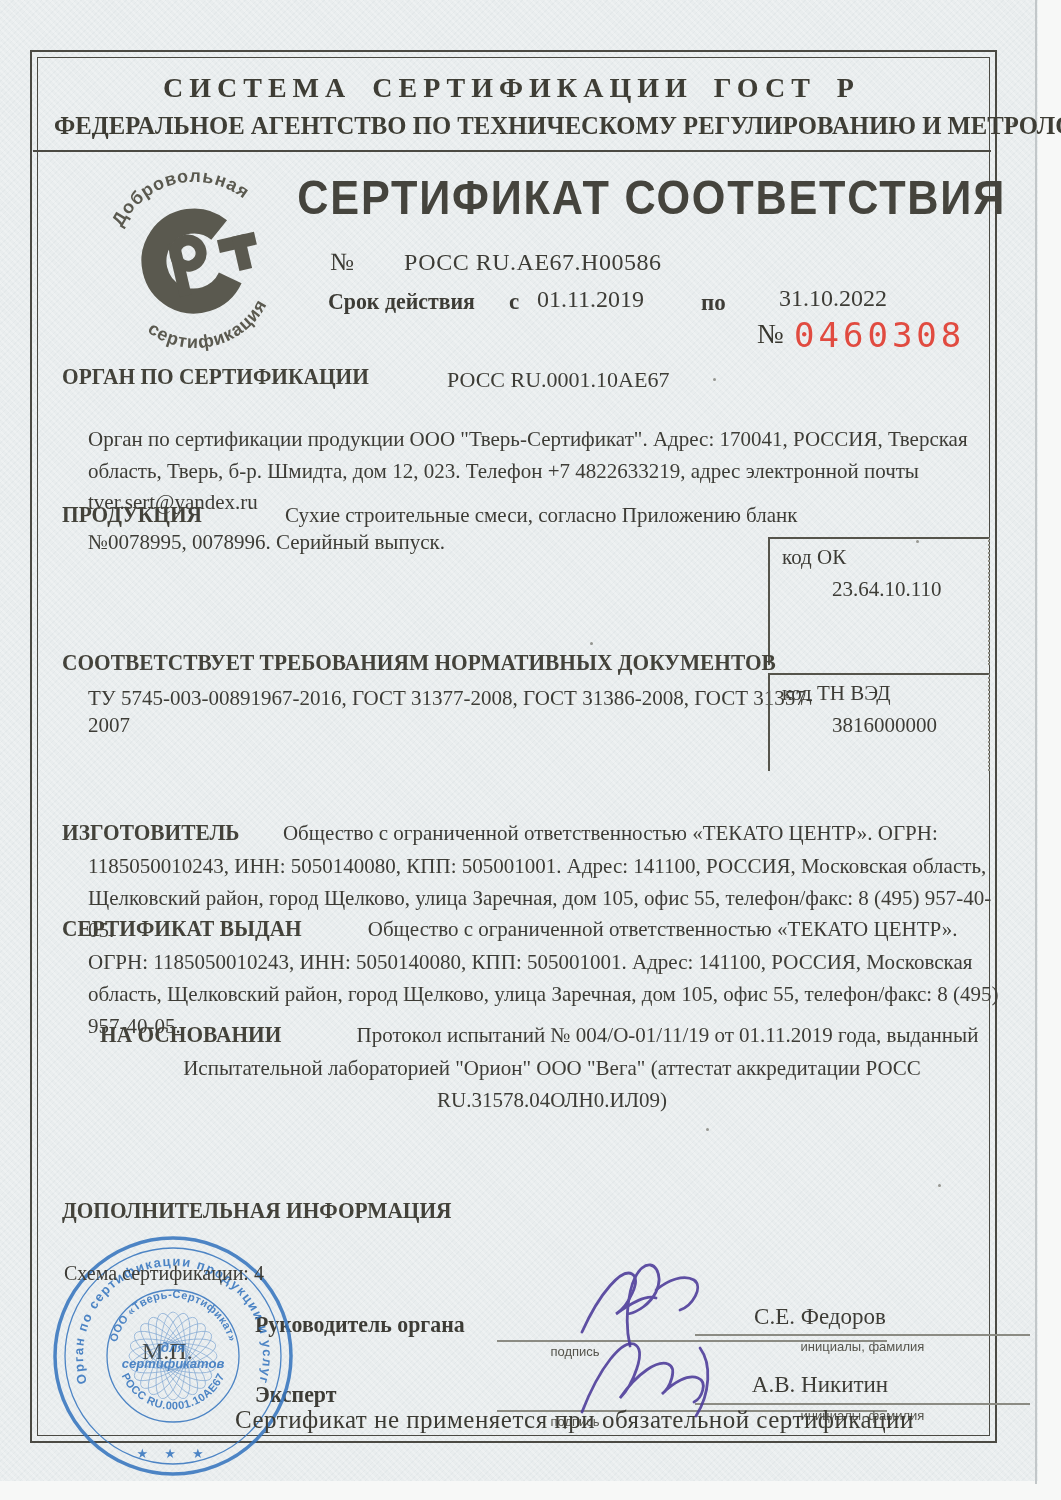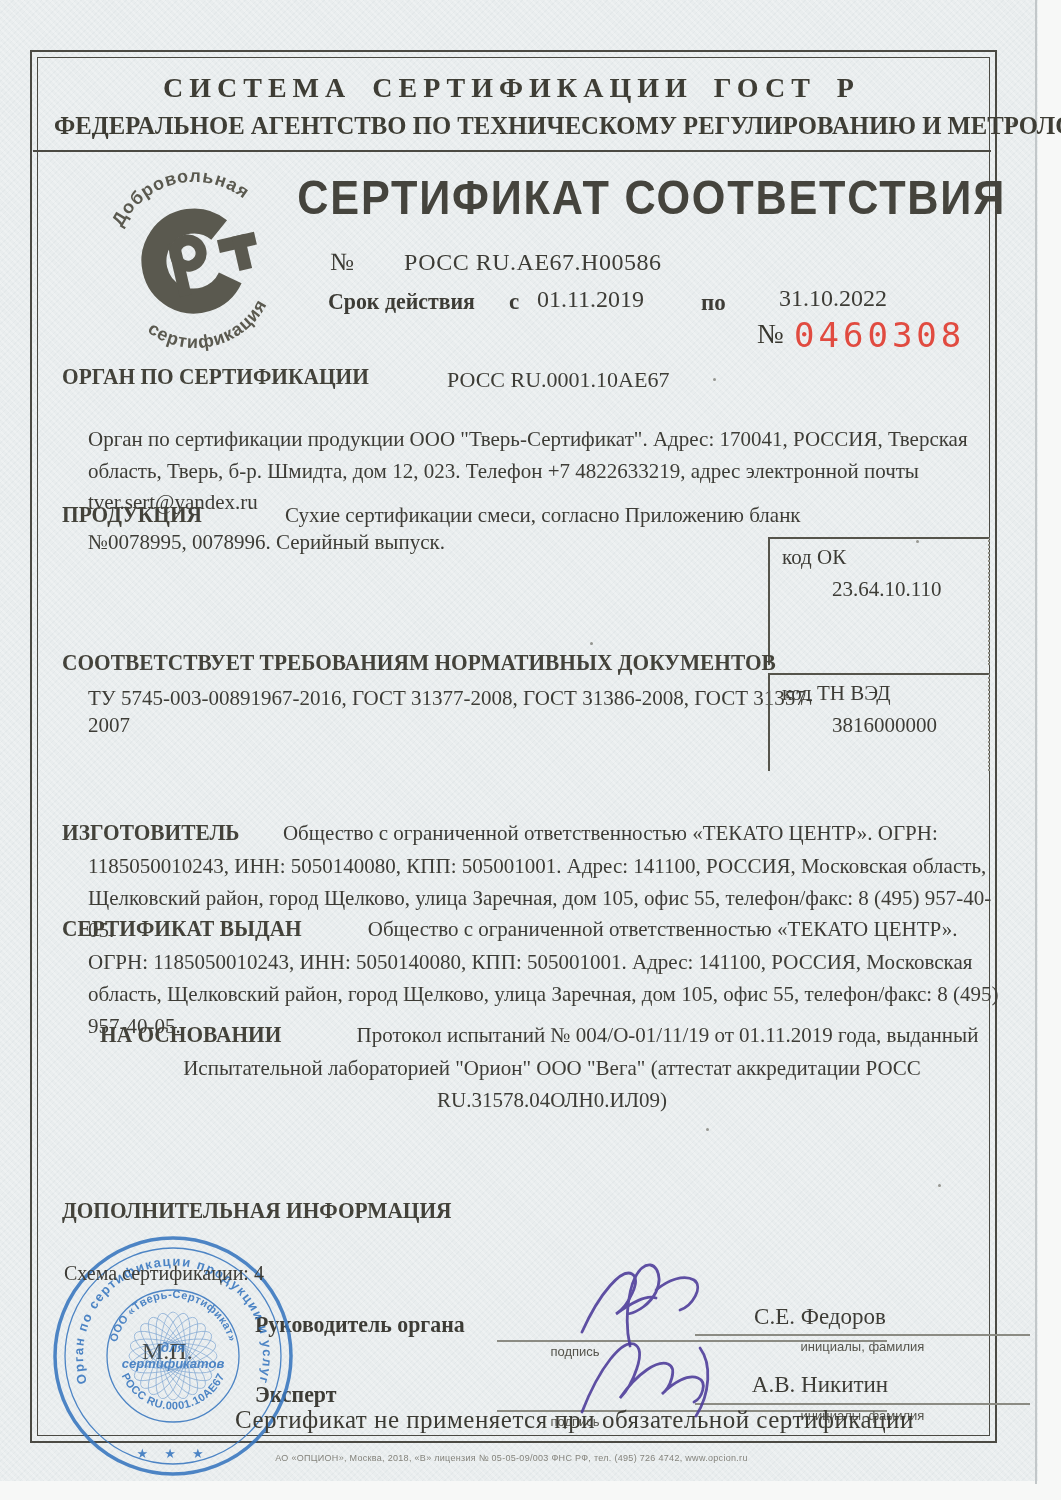--- a/index.html
+++ b/index.html
@@ -145,21 +145,21 @@
   <div class="abs v-po">по</div>
   <div class="abs v-to">31.10.2022</div>
   <div class="abs blank-no">№</div>
   <div class="abs blank-digits">0460308</div>
 
   <div class="abs sec-label organ-label">ОРГАН ПО СЕРТИФИКАЦИИ</div>
   <div class="abs organ-reg serif20">РОСС RU.0001.10АЕ67</div>
   <div class="abs organ-text serif20">Орган по сертификации продукции ООО "Тверь-Сертификат". Адрес: 170041, РОССИЯ, Тверская область, Тверь, б-р. Шмидта, дом 12, 023. Телефон +7 4822633219, адрес электронной почты tver.sert@yandex.ru</div>
 
   <div class="abs sec-label product-label">ПРОДУКЦИЯ</div>
-  <div class="abs product-l1 serif20">Сухие сертификации смеси, согласно Приложению бланк</div>
+  <div class="abs product-l1 serif20">Сухие строительные смеси, согласно Приложению бланк</div>
   <div class="abs product-l2 serif20">№0078995, 0078996. Серийный выпуск.</div>
 
   <div class="abs code-box ok-box">
     <div class="lbl">код ОК</div>
     <div class="val">23.64.10.110</div>
   </div>
 
   <div class="abs sec-label conform-label">СООТВЕТСТВУЕТ ТРЕБОВАНИЯМ НОРМАТИВНЫХ ДОКУМЕНТОВ</div>
   <div class="abs conform-l1 serif20">ТУ 5745-003-00891967-2016, ГОСТ 31377-2008, ГОСТ 31386-2008, ГОСТ 31357-</div>
   <div class="abs conform-l2 serif20">2007</div>
@@ -244,21 +244,20 @@
     </g>
   </svg>
   <svg class="abs sig-svg" style="left:572px;top:1332px;" width="210" height="95" viewBox="0 0 210 95">
     <g fill="none" stroke="#4f3e9b" stroke-width="2.8" stroke-linecap="round" opacity=".9">
       <path d="M 10 80 C 28 34, 50 8, 62 12 C 76 18, 60 54, 48 66 C 66 40, 86 28, 96 32 C 106 36, 98 56, 90 62 C 102 50, 116 42, 126 46 C 136 50, 130 66, 122 70"></path>
       <path d="M 128 16 C 140 32, 138 62, 124 84"></path>
     </g>
   </svg>
 
   <div class="abs bottom-note">Сертификат не применяется при обязательной сертификации</div>
-  <div class="abs footer-print t-center">АО «ОПЦИОН», Москва, 2018, «В»   лицензия № 05-05-09/003 ФНС РФ, тел. (495) 726 4742, www.opcion.ru</div>
 
   <div class="abs speck" style="left:713px;top:378px;"></div>
   <div class="abs speck" style="left:916px;top:540px;"></div>
   <div class="abs speck" style="left:1012px;top:122px;"></div>
   <div class="abs speck" style="left:706px;top:1128px;"></div>
   <div class="abs speck" style="left:590px;top:642px;"></div>
   <div class="abs speck" style="left:938px;top:1184px;"></div>
 
 </div>
 

